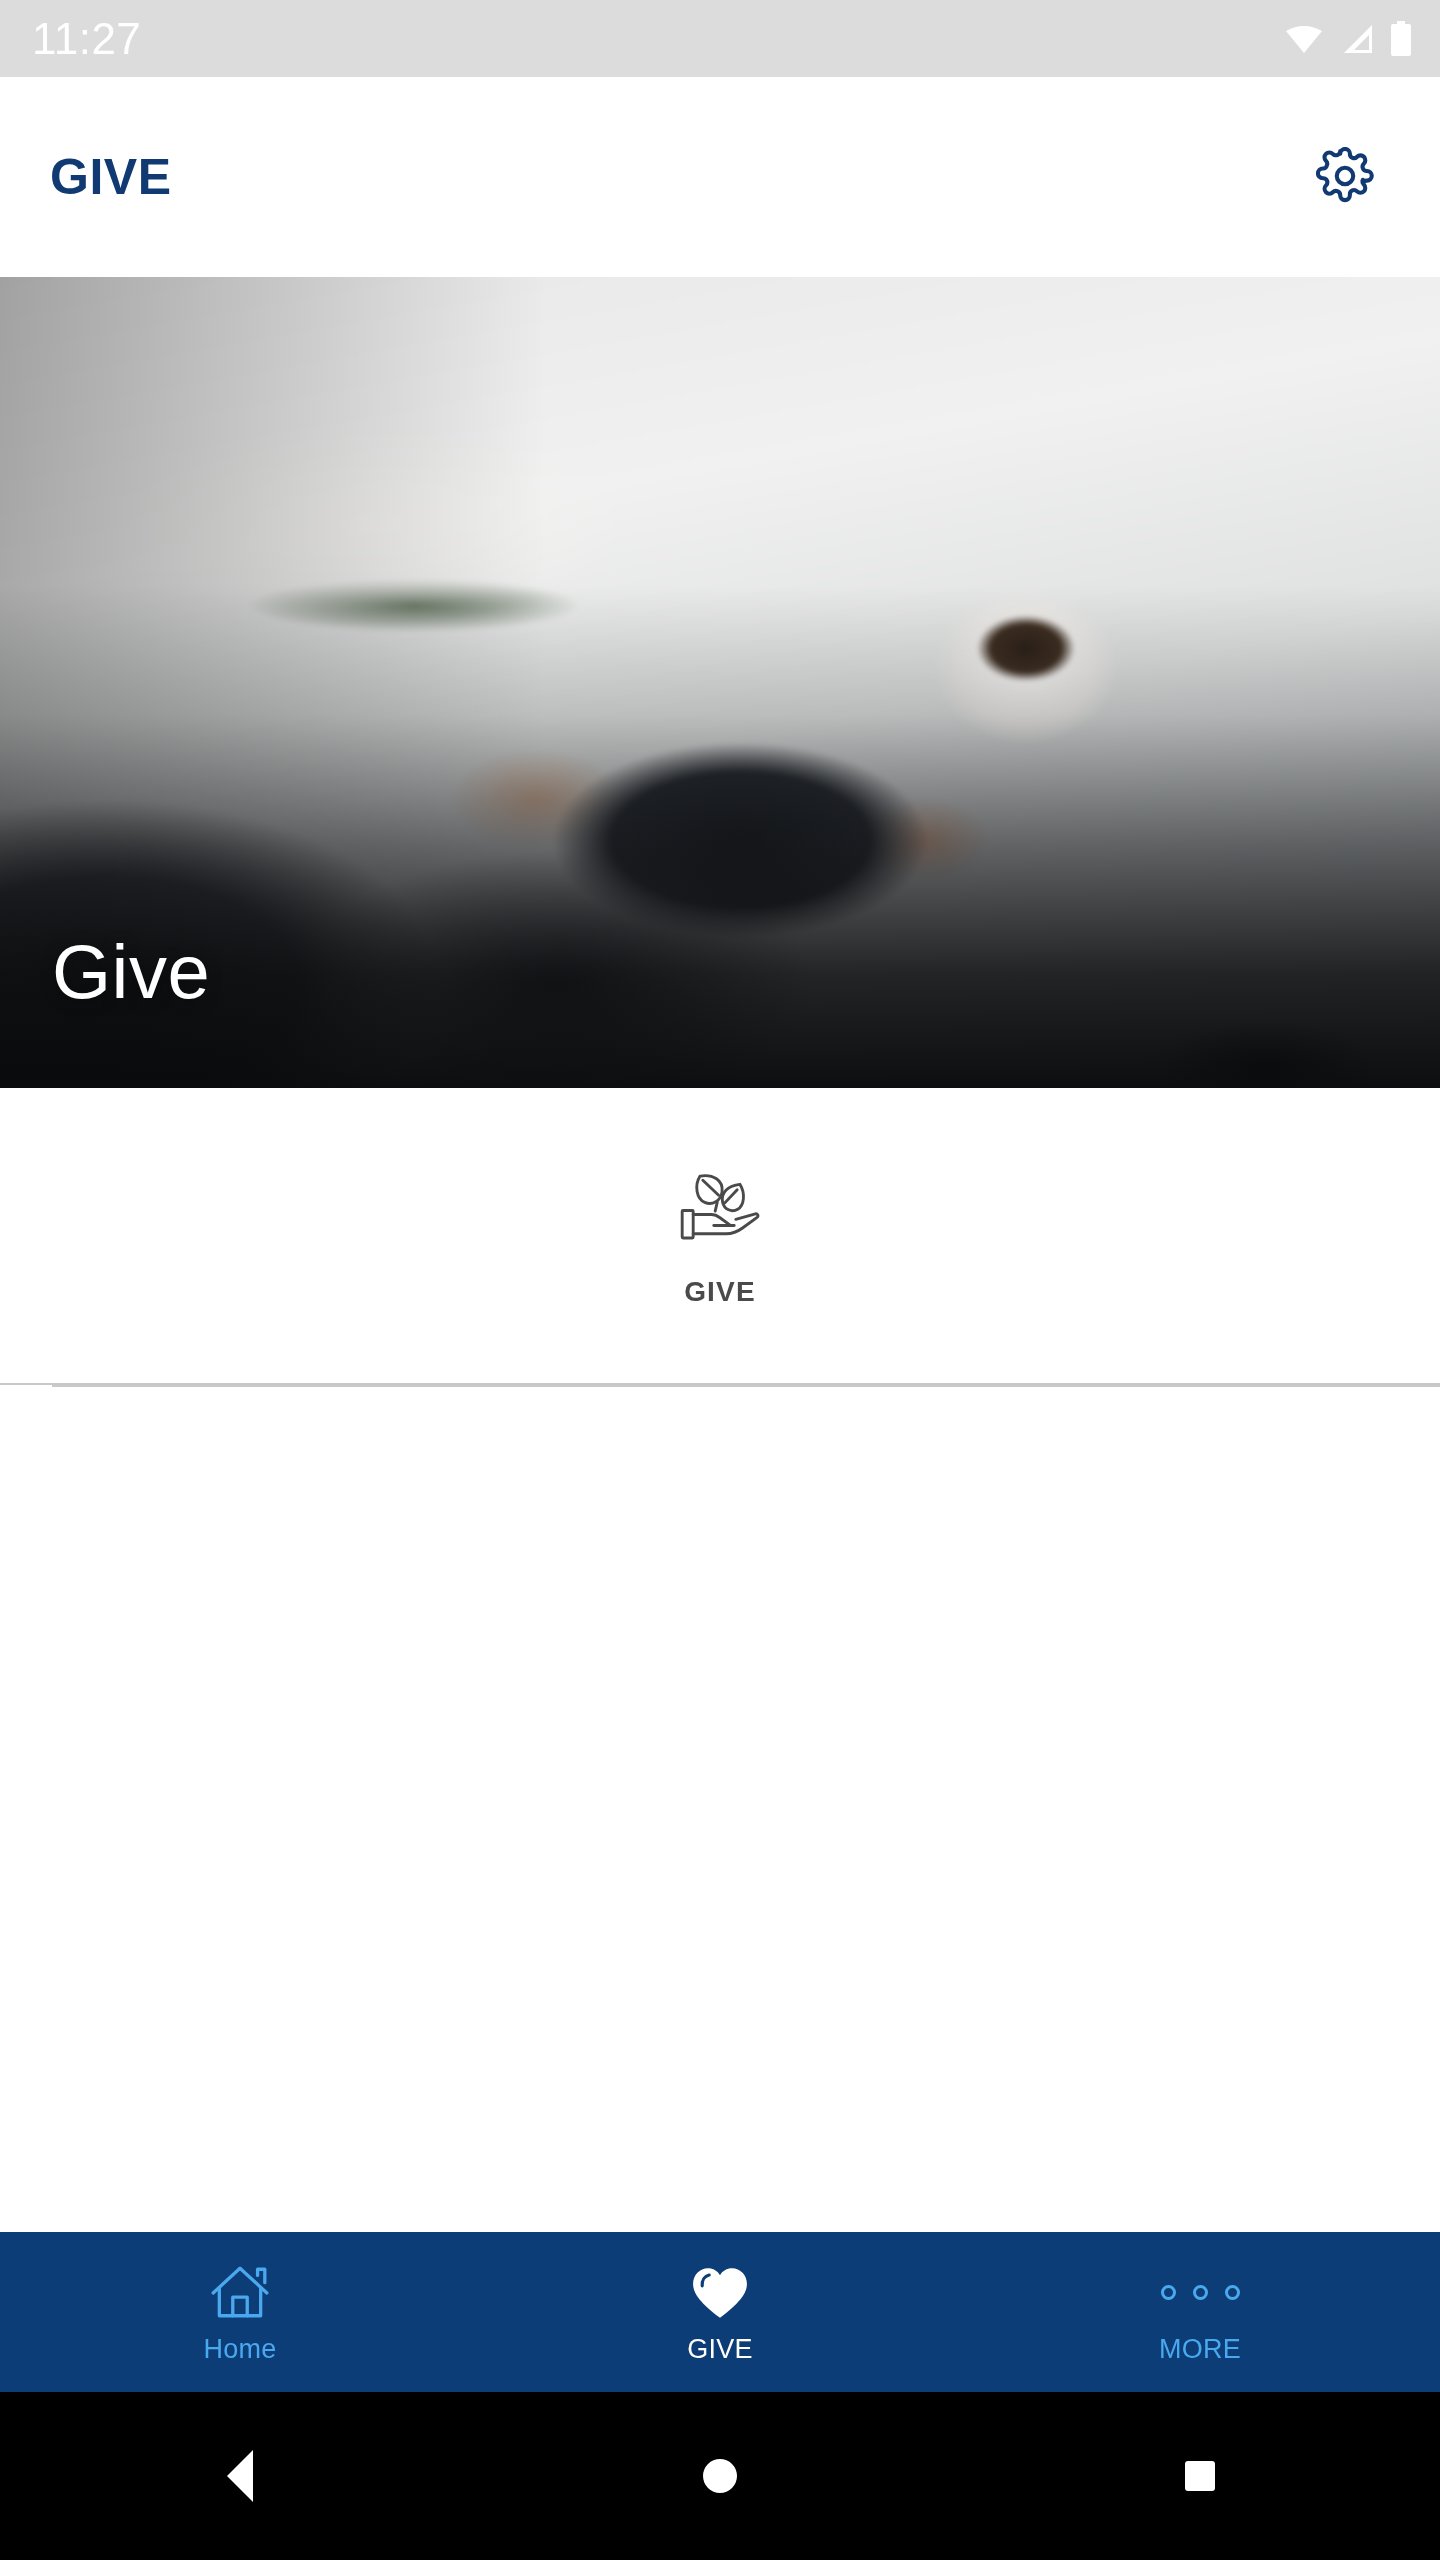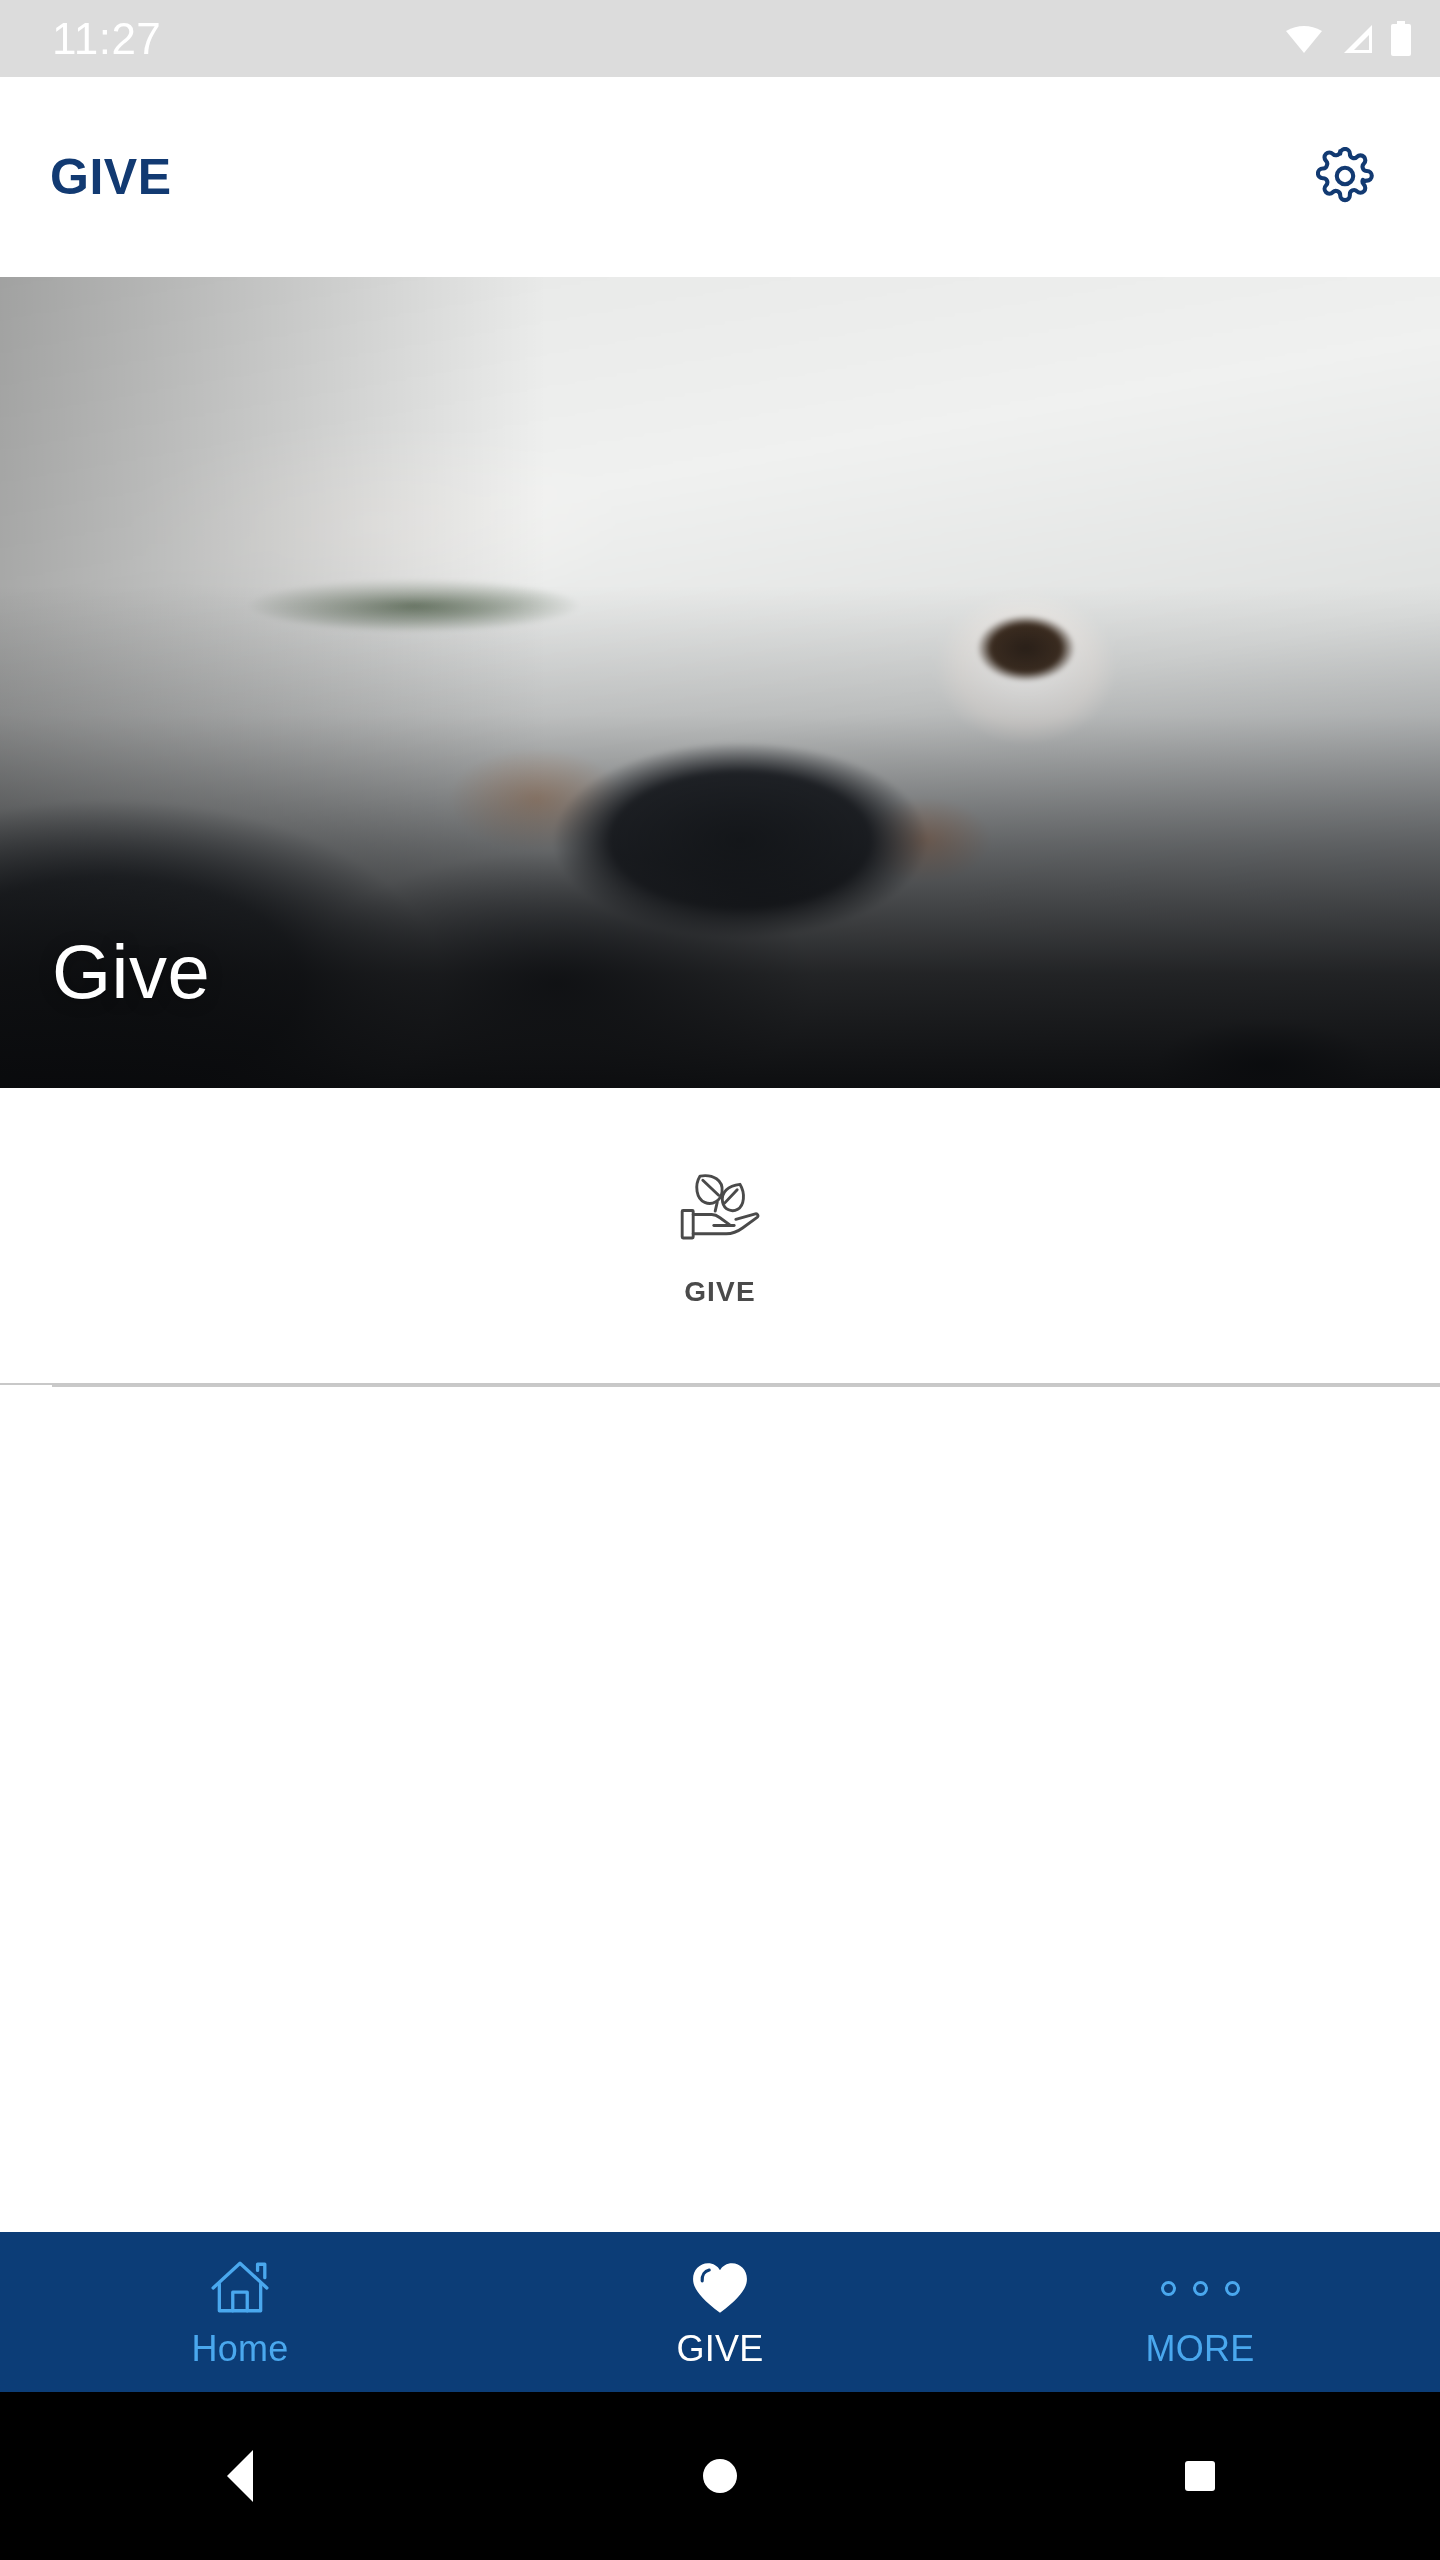--- a/index.html
+++ b/index.html
@@ -30,21 +30,20 @@
     justify-content: space-between;
     padding: 0 28px 0 32px;
     flex: 0 0 auto;
   }
   .status-time {
     color: #ffffff;
     font-size: 44px;
     font-weight: 400;
     letter-spacing: 0.5px;
     line-height: 1;
-    margin-left: 20px;
   }
   .status-icons {
     display: flex;
     align-items: center;
     gap: 14px;
   }
   .status-icons svg { display: block; }
 
   
   .app-bar {
@@ -200,21 +199,21 @@
     gap: 12px;
     cursor: pointer;
   }
   .nav-icon {
     height: 62px;
     display: flex;
     align-items: center;
     justify-content: center;
   }
   .nav-label {
-    font-size: 36px;
+    font-size: 27px;
     font-weight: 400;
     line-height: 1;
     color: #4aa8ee;
     letter-spacing: 0.2px;
   }
   .nav-item.active .nav-label {
     color: #ffffff;
     font-weight: 400;
   }
   .nav-dots {

